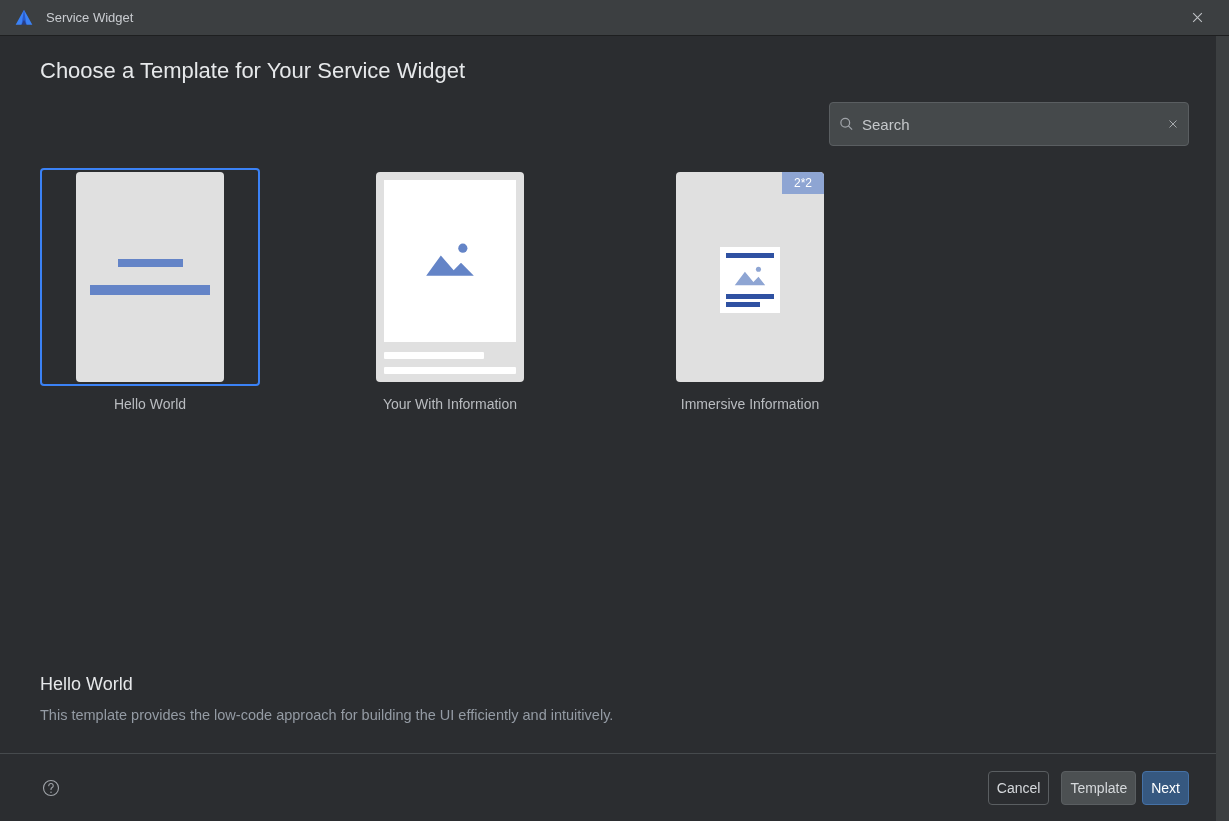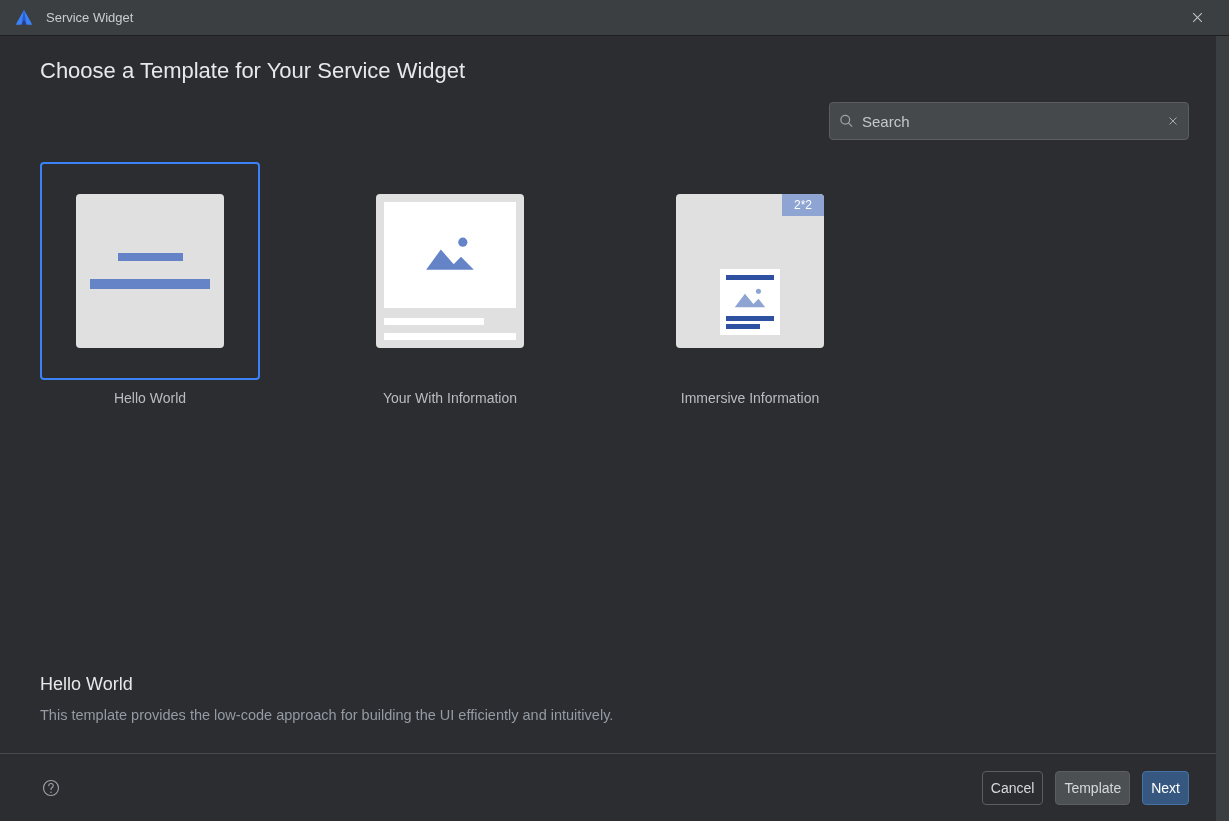--- a/index.html
+++ b/index.html
@@ -69,21 +69,21 @@
     width: 360px;
   }
   .search-wrap svg.search-icon {
     position: absolute;
     left: 10px; top: 50%; transform: translateY(-50%);
     width: 15px; height: 15px;
     color: #9fa3a8;
   }
   .search-wrap input {
     width: 100%;
-    height: 38px;
+    height: 44px;
     background: #45494b;
     border: 1px solid #5a5e61;
     border-radius: 4px;
     padding: 0 30px 0 32px;
     color: #dcdfe2;
     font-size: 15px;
     outline: none;
   }
   .search-wrap input::placeholder { color: #c5c8cb; }
   .search-wrap .clear {
@@ -115,21 +115,21 @@
     border: 2px solid transparent;
     border-radius: 4px;
     display:flex;align-items:center;justify-content:center;
     position: relative;
   }
   .template.selected .card {
     border-color: #3b82f6;
   }
   .template .thumb {
     width: 148px;
-    height: 154px;
+    height: 210px;
     background: #e0e0e0;
     border-radius: 4px;
     position: relative;
     overflow: hidden;
   }
   .template .label {
     margin-top: 10px;
     font-size: 14px;
     color: #b9bcc0;
     text-align: center;
@@ -211,21 +211,21 @@
     padding: 0 8px;
     border-radius: 4px;
     border: 1px solid #5a5e61;
     background: transparent;
     color: #d6d9dc;
     font-size: 14px;
     margin-left: 12px;
     cursor: pointer;
   }
   .footer button.secondary { background:#4c5052; }
-  .footer button.primary { background:#365880; border-color:#4571a6; color:#fff; }
+  .footer button.primary { background:#365880; border-color:#4571a6; color:#fff;margin-left:6px; }
 
   
   .scrollbar-stub {
     position: fixed;
     top: 36px; right: 0;
     width: 13px; height: 785px;
     background: #3c3f41;
   }
 </style>
 </head>

